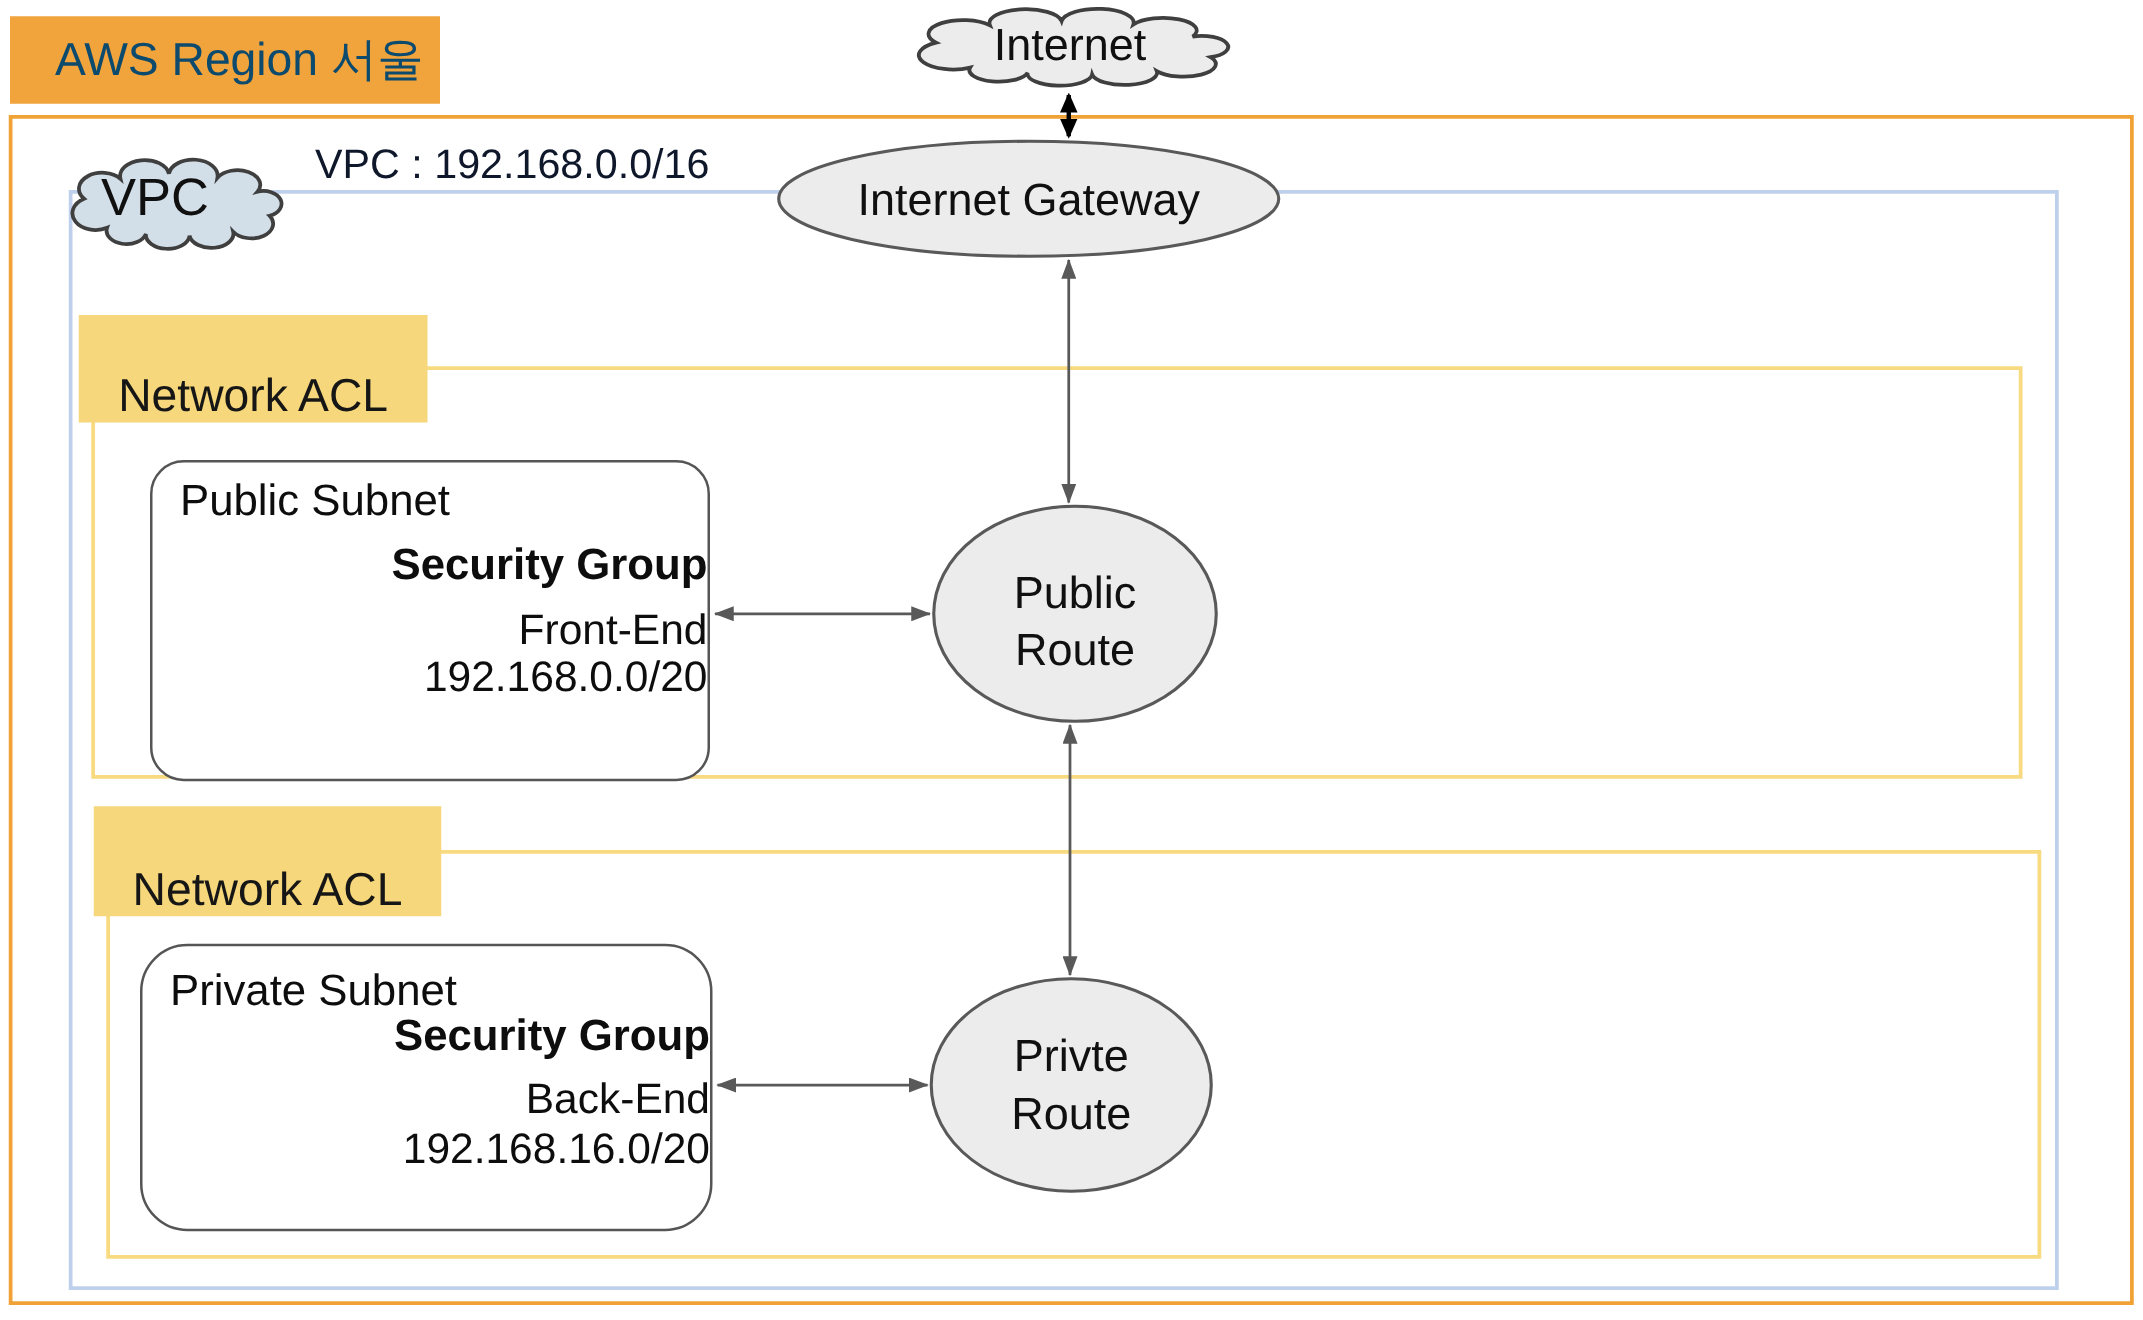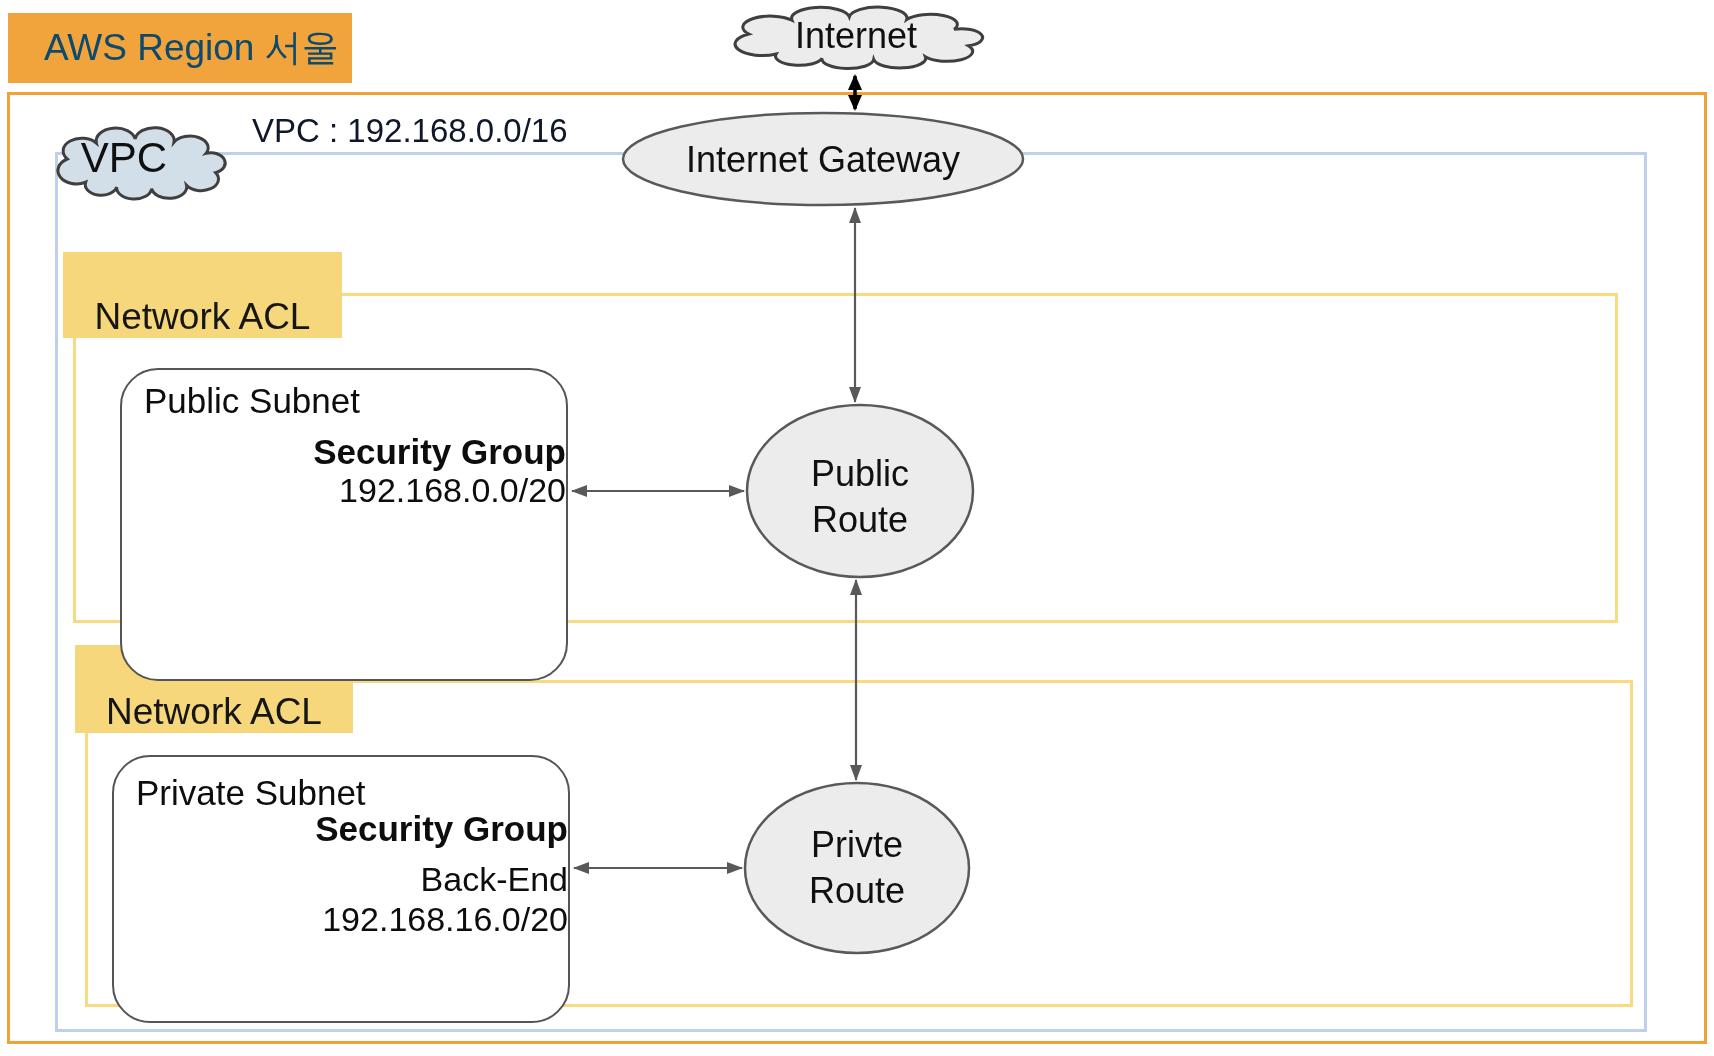--- a/index.html
+++ b/index.html
@@ -18,22 +18,22 @@
   .region-label{left:8px;top:13px;width:344px;height:70px;background:#F1A33C;
     display:flex;align-items:center;padding-left:36px;font-size:37px;color:#0c4a6e;}
   .acl-label{background:#F6D77B;display:flex;align-items:flex-end;justify-content:center;
     font-size:37px;color:#161616;}
   .acl-label.one{left:63px;top:252px;width:279px;height:86px;}
   .acl-label.two{left:75px;top:645px;width:278px;height:88px;}
   
   .vpc-cidr{left:252px;top:112px;font-size:33px;color:#0f172a;}
   
   .subnet-box{background:#ffffff;border:2.5px solid #555555;border-radius:38px;}
-  .subnet-box.public{left:120px;top:368px;width:448px;height:313px;padding-top:13px;}
-  .subnet-box.private{left:112px;top:755px;width:458px;height:268px;padding-top:18px;}
+  .subnet-box.public{left:120px;top:368px;width:448px;height:257px;padding-top:13px;border-radius:27px;}
+  .subnet-box.private{left:112px;top:755px;width:458px;height:230px;padding-top:18px;}
   .ln{display:block;line-height:1.0;font-size:34px;color:#0d0d0d;text-align:right;}
   .ln.title{text-align:left;margin-left:22px;font-size:35px;}
   .ln.bold{font-weight:bold;font-size:35px;}
   .subnet-box.public .l2{margin-top:16px;}
   .subnet-box.public .l3{margin-top:18px;}
   .subnet-box.public .l4{margin-top:4px;padding-left:45px;}
   .subnet-box.private .l2{margin-top:1px;}
   .subnet-box.private .l3{margin-top:16px;}
   .subnet-box.private .l4{margin-top:6px;}
   
@@ -58,20 +58,21 @@
   </div>
   <div class="abs acl-label two">
     <span>Network ACL</span>
   </div>
 
   <div class="abs vpc-cidr">VPC : 192.168.0.0/16</div>
 
   <div class="abs subnet-box public">
     <span class="ln title">Public Subnet</span>
     <span class="ln bold l2">Security Group</span>
+    <span class="ln l3">Front-End</span>
     <span class="ln l4">192.168.0.0/20</span>
   </div>
 
   <div class="abs subnet-box private">
     <span class="ln title">Private Subnet</span>
     <span class="ln bold l2">Security Group</span>
     <span class="ln l3">Back-End</span>
     <span class="ln l4">192.168.16.0/20</span>
   </div>
 

